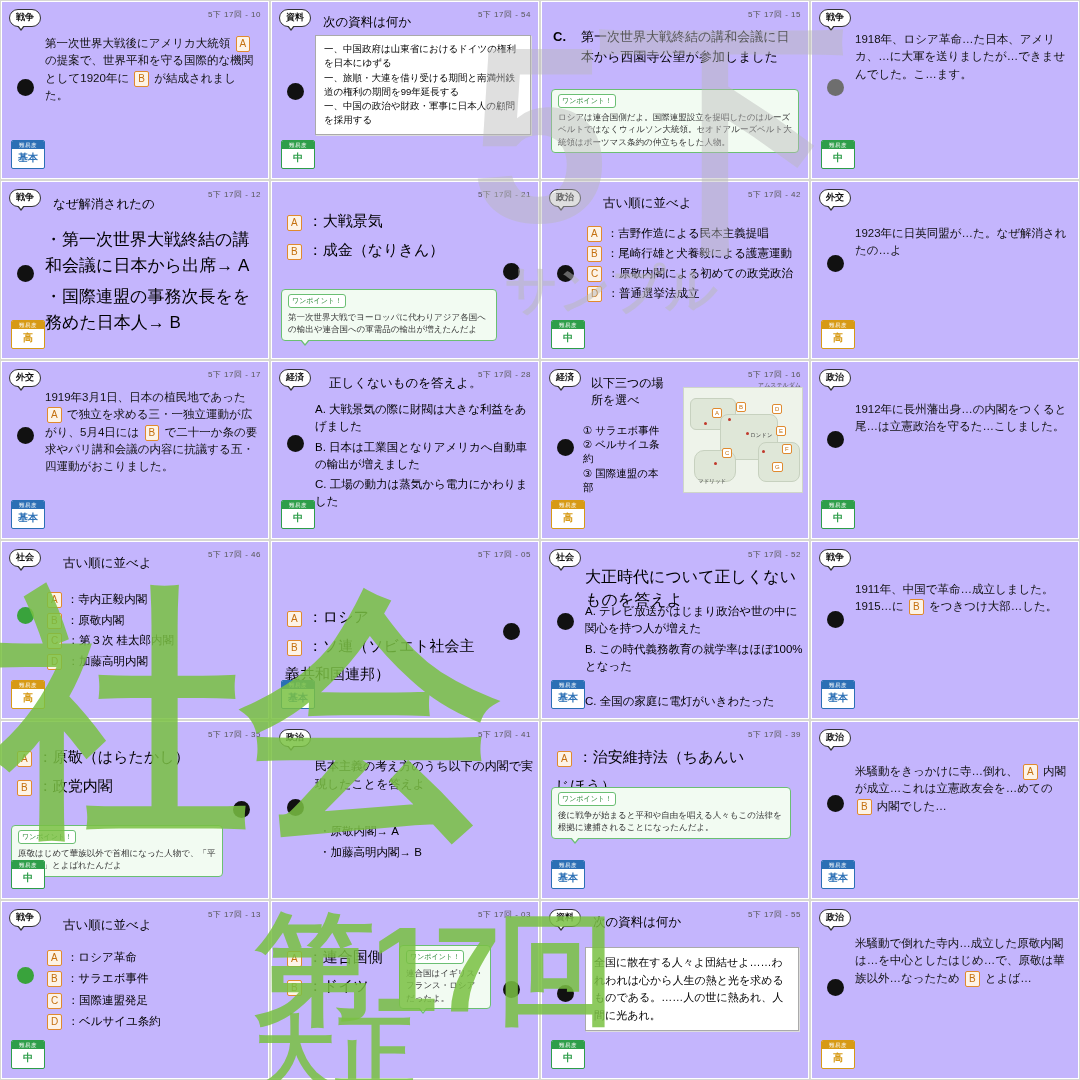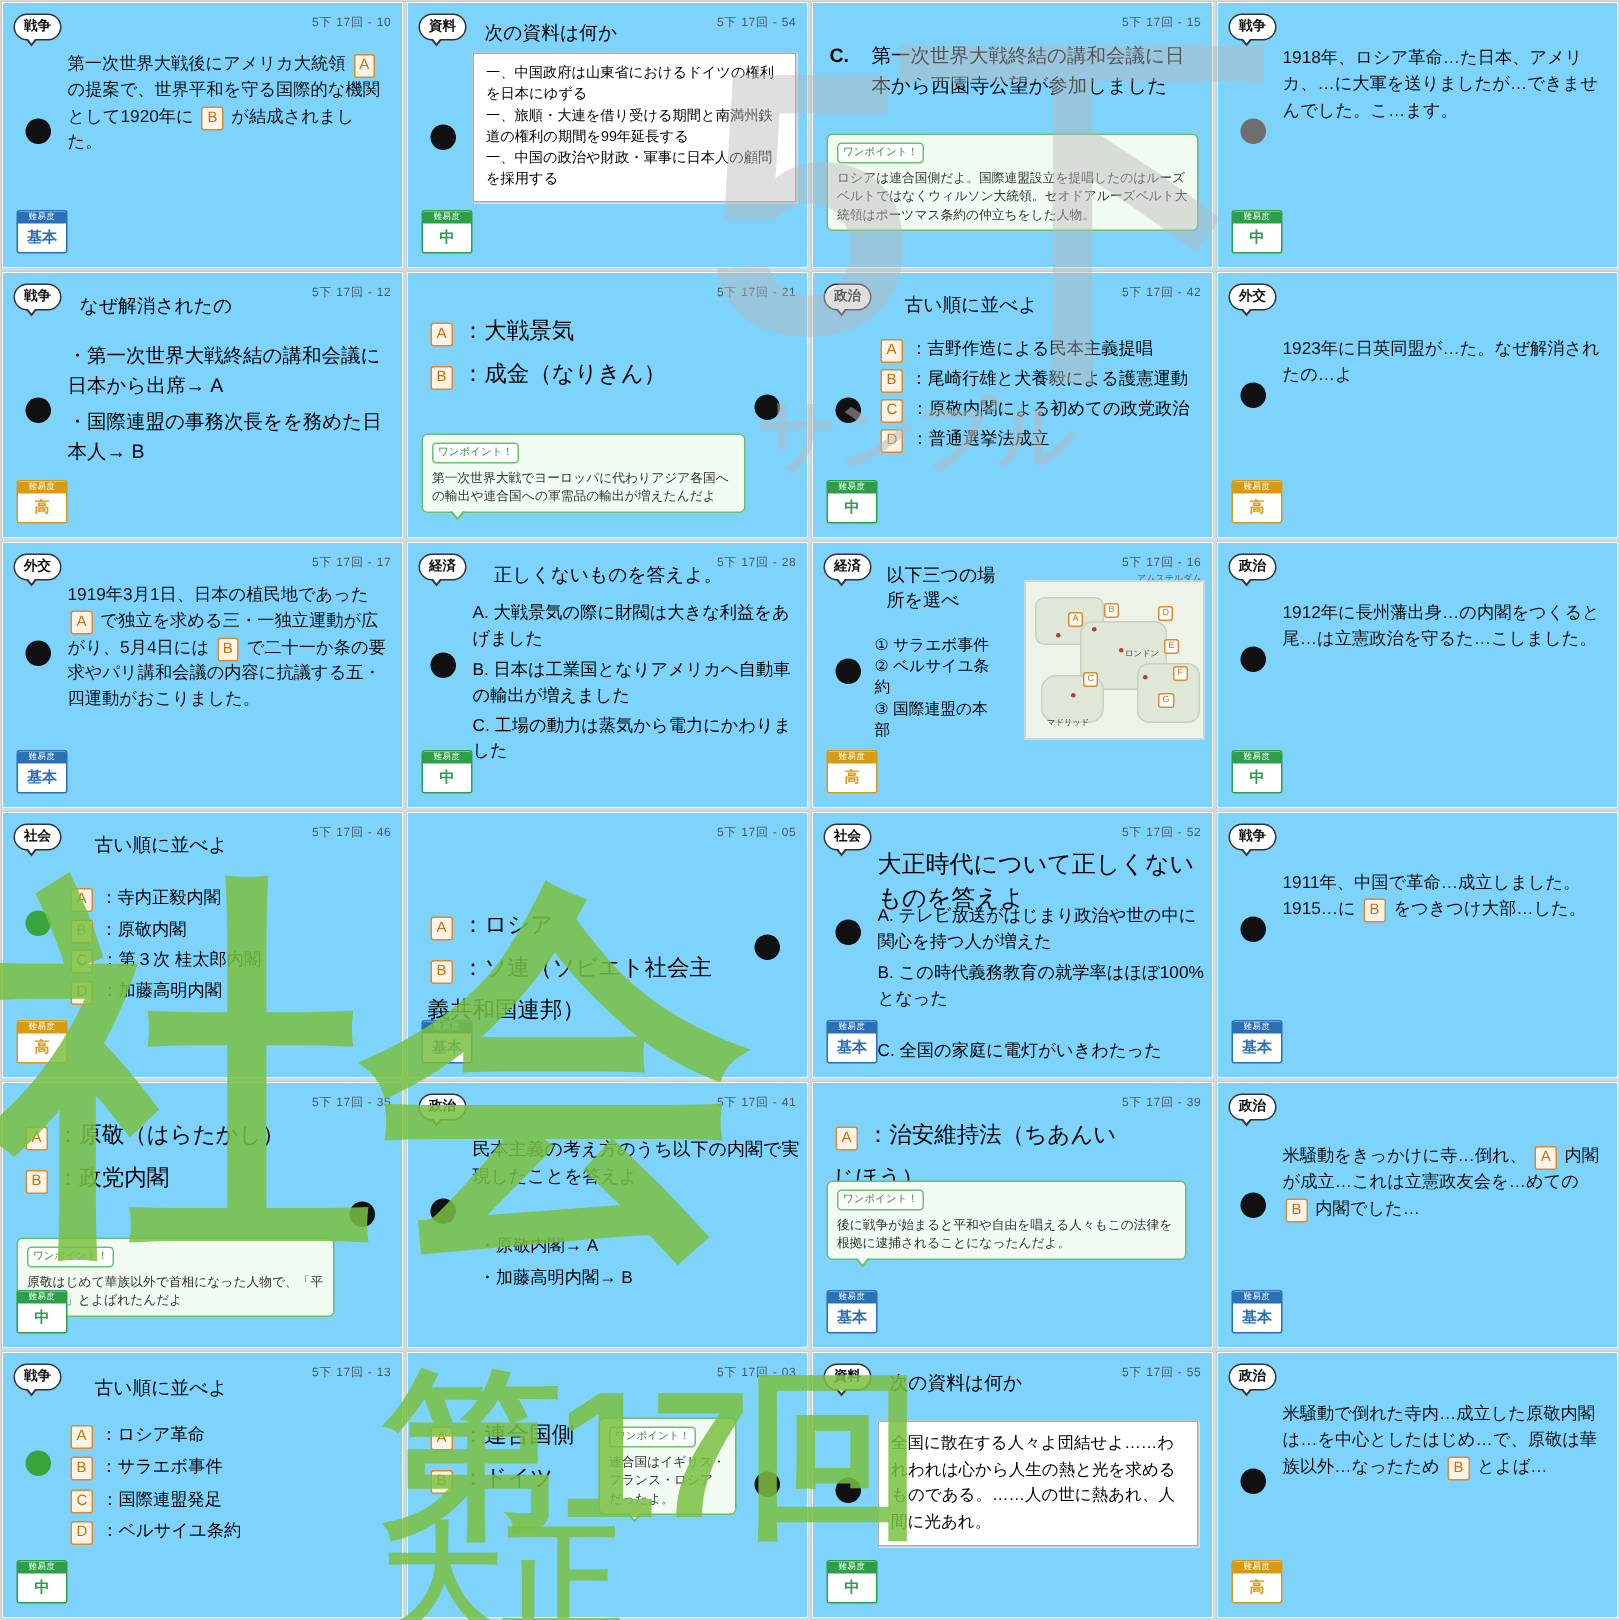--- a/index.html
+++ b/index.html
@@ -11,21 +11,21 @@
     position:relative;
   }
   #grid{
     position:absolute;inset:0;
     display:grid;
     grid-template-columns:repeat(4,270px);
     grid-auto-rows:180px;
   }
   .card{
     position:relative;
-    background:#7dd3fc;
+    background:#c4b5fd;
     border:1px solid #d8d8d4;
     box-sizing:border-box;
     overflow:hidden;
     padding:6px 8px 6px 4px;
   }
   .card:before{
     content:"";position:absolute;left:0;top:0;right:0;bottom:0;
     box-shadow:inset 0 0 0 1px #fff;
     pointer-events:none;
   }
@@ -266,21 +266,21 @@
       </div>
   </div>
 
   <div class="card">
     <div class="cat"><span>戦争</span><span class="tail">
           <i></i>
         </span></div>
     <div class="qid">5下 17回 - 12</div>
     <div class="bullet" style="top:84px"></div>
     <div class="title" style="position:absolute;left:52px;top:14px">なぜ解消されたの</div>
-    <div style="position:absolute;left:44px;top:46px;right:8px;font-size:13px;line-height:1.55">
+    <div style="position:absolute;left:44px;top:46px;right:8px;font-size:17px;line-height:1.55">
       <div>・<span>第一次世界大戦終結の講和会議に日本から出席→ A</span></div>
       <div style="margin-top:4px">・<span>国際連盟の事務次長をを務めた日本人→ B</span></div>
     </div>
     <div class="lvl high">
         <span class="tag">難易度</span>
         <span class="val">高</span>
       </div>
   </div>
 
   <div class="card">

